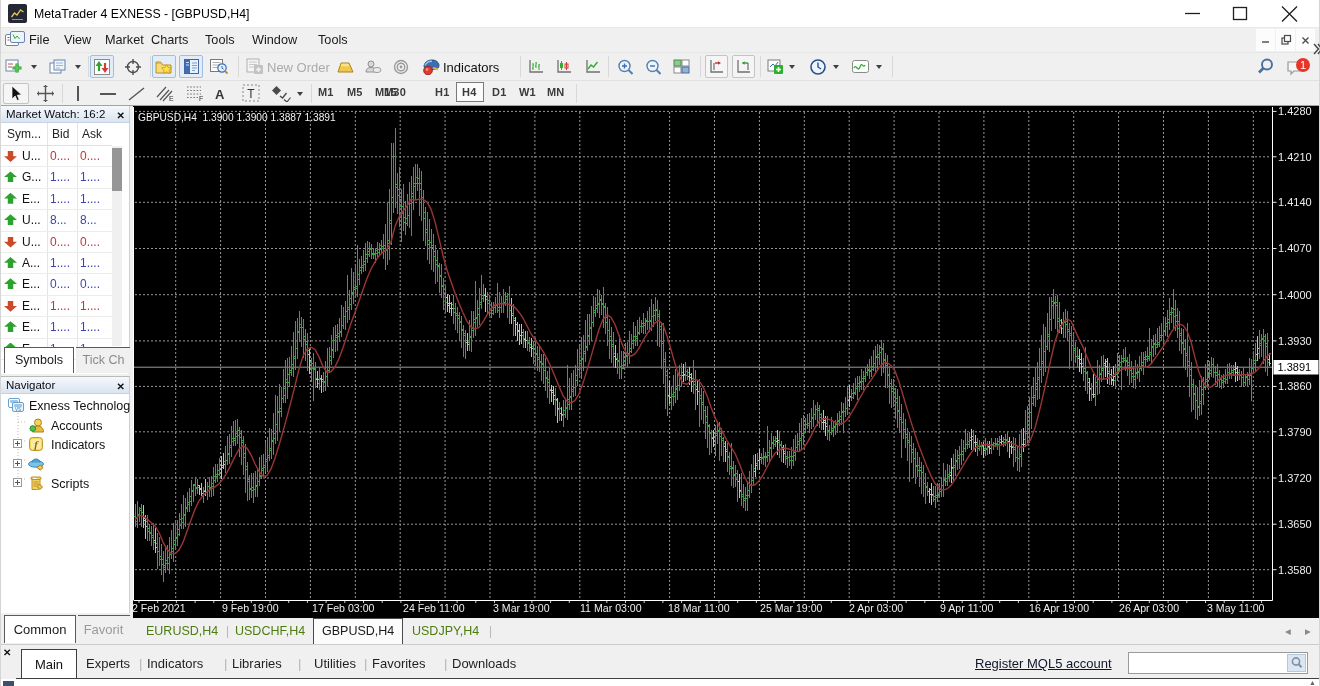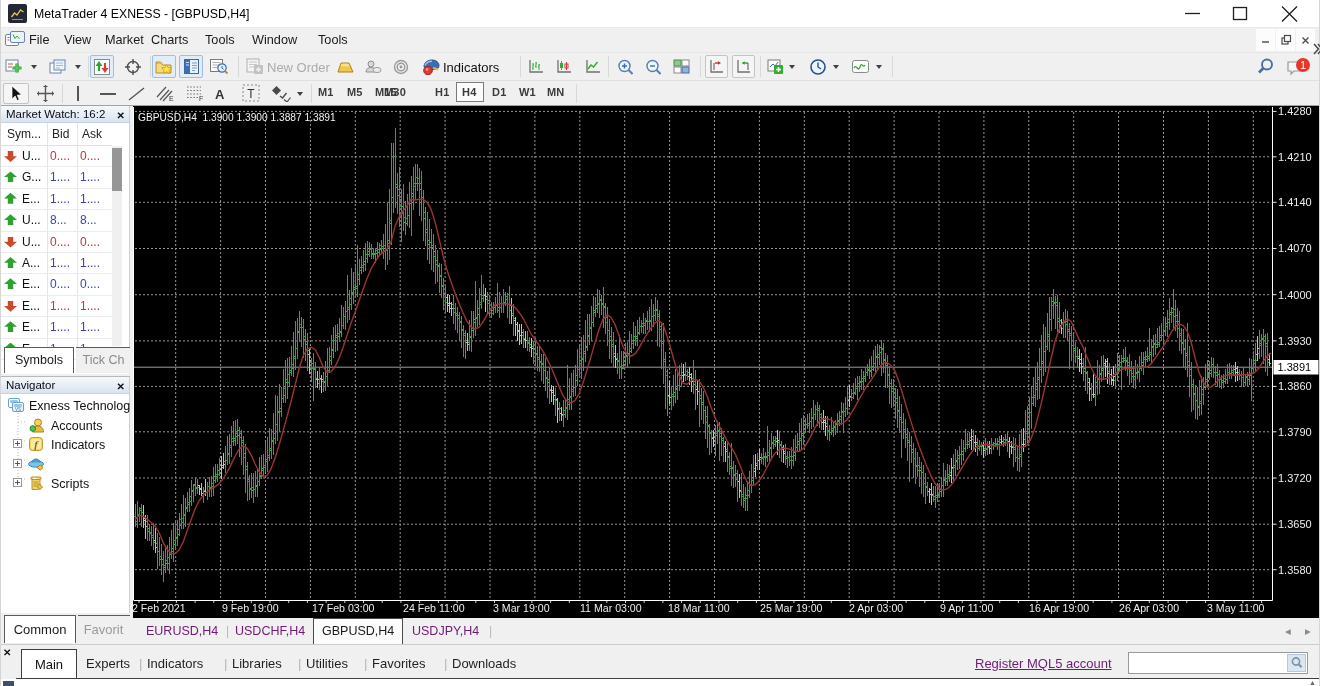--- a/index.html
+++ b/index.html
@@ -40,29 +40,29 @@
 #mw-thumb{position:absolute;left:0;top:2px;width:10px;height:43px;background:#969696}
 .tab-on{position:absolute;background:#ffffff;border:1.5px solid #5a5a5a;border-bottom:none;color:#1a1a1a;text-align:center}
 .tab-off{position:absolute;color:#8a8a8a;background:#f0f0f0;border-top:1.5px solid #5a5a5a;text-align:center}
 #navg{left:0;top:376px;width:130px;height:237px;background:#ffffff;border-right:1px solid #cfcfcf;border-top:1px solid #b9b9b9}
 .navrow{position:absolute;left:0;width:130px;height:19px;font-size:12.5px;color:#111;white-space:nowrap;overflow:hidden}
 .plusbox{position:absolute;left:13px;top:4px;width:9px;height:9px;border:1px solid #9a9a9a;background:#fff}
 .plusbox:before{content:"";position:absolute;left:1px;top:3px;width:5px;height:1px;background:#555}
 .plusbox:after{content:"";position:absolute;left:3px;top:1px;width:1px;height:5px;background:#555}
 
 #charttabs{left:0;top:618px;width:1320px;height:27px;background:#f0f0f0;border-bottom:1px solid #d9d9d9}
-.ctab{position:absolute;top:6px;font-size:12.5px;color:#701a75}
+.ctab{position:absolute;top:6px;font-size:12.5px;color:#4d7c0f}
 .ctab-sep{position:absolute;top:6px;color:#b9b9b9;font-size:12px}
 
 #terminal{left:0;top:644px;width:1320px;height:42px;background:#f0f0f0;border-top:1px solid #cccccc}
 .ttab{position:absolute;top:11px;font-size:13px;color:#1f1f1f}
 .ttab-sep{position:absolute;top:11px;color:#b5b5b5;font-size:13px}
 #term-line{position:absolute;left:16px;top:32.5px;width:1304px;height:1.5px;background:#3f3f3f}
 #main-tab{position:absolute;left:21px;top:4px;width:56px;height:29px;background:#ffffff;border:1.5px solid #3f3f3f;border-bottom:none;font-size:13px;text-align:center;padding-top:7px;z-index:2}
-#reg-link{position:absolute;left:975px;top:11px;font-size:13px;color:#701a75;text-decoration:underline}
+#reg-link{position:absolute;left:975px;top:11px;font-size:13px;color:#0f172a;text-decoration:underline}
 #searchbox{position:absolute;left:1128px;top:6.5px;width:180px;height:22px;background:#fff;border:1px solid #9a9a9a}
 #searchbtn{position:absolute;right:1px;top:1px;width:19px;height:18px;background:#dce6f0;border:1px solid #b9c8d8}
 
 #edgeL{left:0;top:0;width:1px;height:686px;background:#d5d5d5}
 #edgeR{left:1319px;top:0;width:1px;height:686px;background:#d5d5d5}
 .icon{position:absolute}
 </style></head>
 <body>
 <div class="abs" id="titlebar">
     <svg class="icon" width="19" height="19" viewBox="0 0 19 19" style="left:8px;top:4px">
@@ -507,21 +507,21 @@
     <span class="abs" style="left:1285px;top:9px;font-size:7.5px;color:#8a8a8a">◀</span>
     <span class="abs" style="left:1305px;top:9px;font-size:7.5px;color:#8a8a8a">▶</span>
   </div>
 <div class="abs" id="terminal">
     <span class="abs" style="left:3px;top:2px;font-size:10px;color:#111;font-weight:bold">✕</span>
     <div id="term-line"></div>
     <div id="main-tab">Main</div>
     <span class="ttab" style="left:86px">Experts</span>
     <span class="ttab" style="left:147px">Indicators</span>
     <span class="ttab" style="left:232px">Libraries</span>
-    <span class="ttab" style="left:306px">Utilities</span>
+    <span class="ttab" style="left:314px">Utilities</span>
     <span class="ttab" style="left:372px">Favorites</span>
     <span class="ttab" style="left:452px">Downloads</span>
     <span class="ttab-sep" style="left:139px">|</span>
     <span class="ttab-sep" style="left:224px">|</span>
     <span class="ttab-sep" style="left:298px">|</span>
     <span class="ttab-sep" style="left:364px">|</span>
     <span class="ttab-sep" style="left:444px">|</span>
     <span id="reg-link">Register MQL5 account</span>
     <div id="searchbox">
       <div id="searchbtn"><svg width="14" height="13" viewBox="0 0 14 13" style="margin:1.5px 0 0 1.5px">

